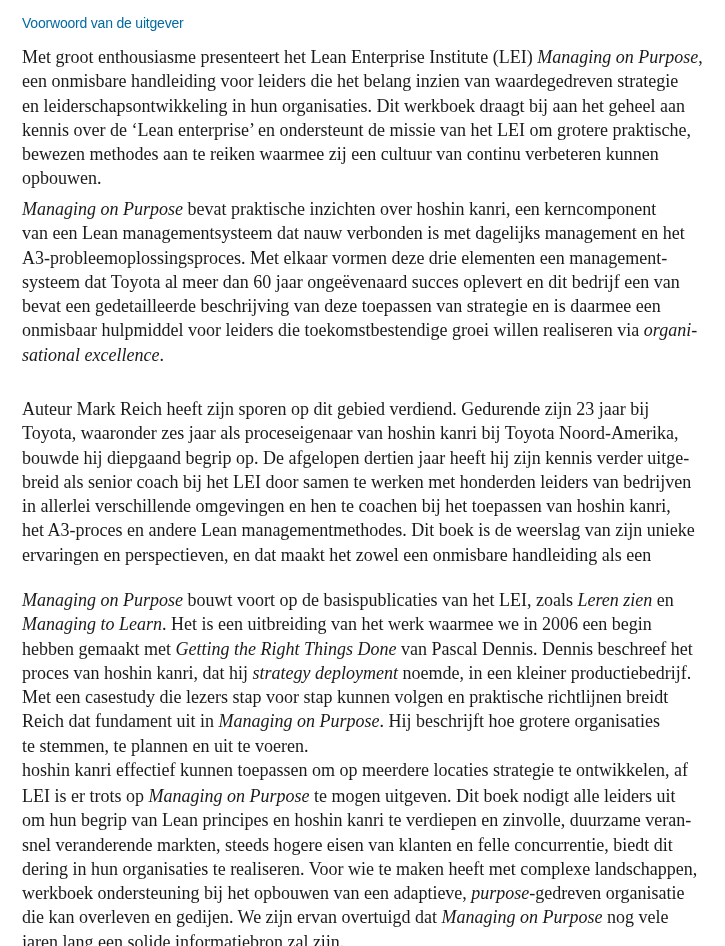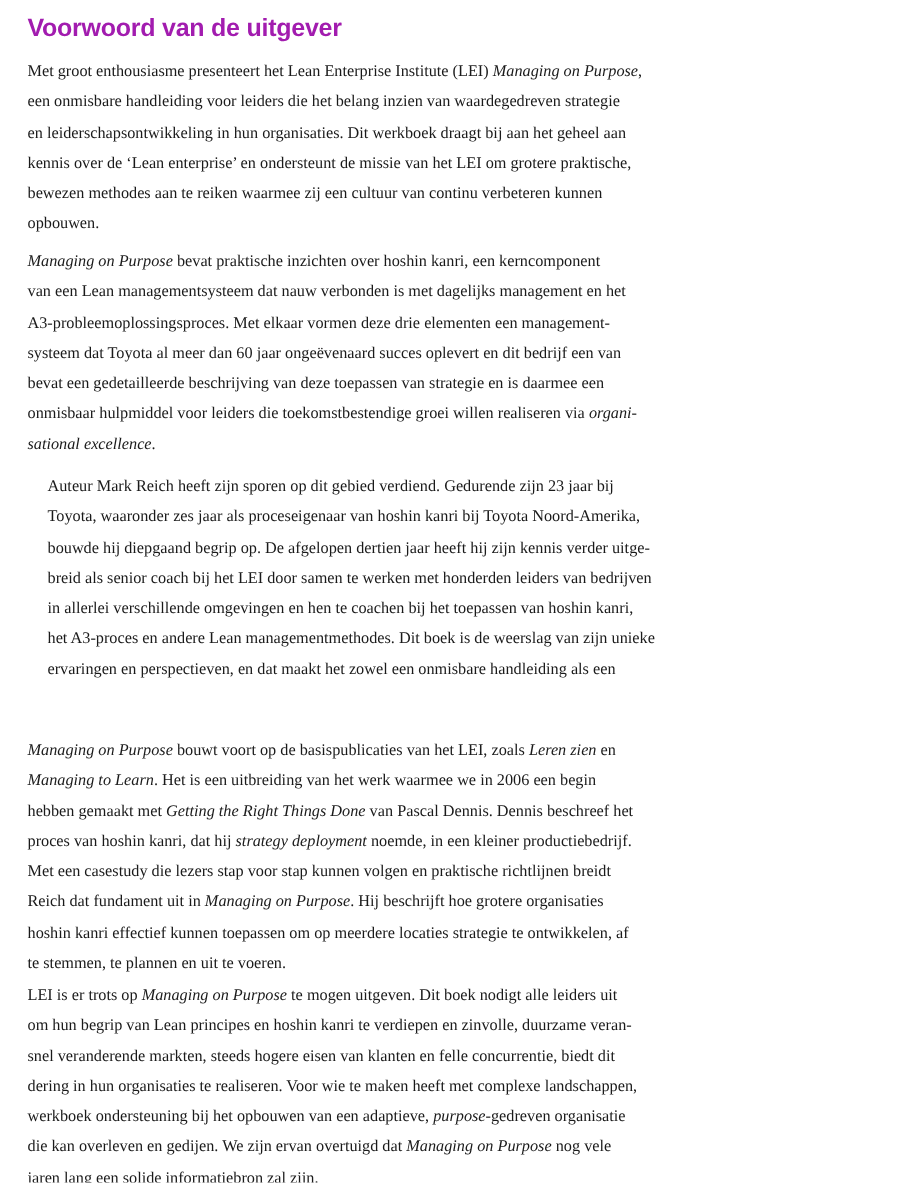--- a/index.html
+++ b/index.html
@@ -1,39 +1,39 @@
 <!DOCTYPE html>
 <html><head>
   <meta charset="utf-8">
   <style>
     html, body { margin: 0; padding: 0; background: #ffffff; }
     body { width: 725px; height: 946px; overflow: hidden; position: relative; }
     .page { position: absolute; left: 22px; top: 0; width: 690px; }
     .title {
       font-family: "Liberation Sans", sans-serif;
-      font-weight: bold;
-      font-size: 20px;
-      color: #a21caf;
+      font-weight: normal;
+      font-size: 14px;
+      color: #0369a1;
       margin: 8px 0 0 0;
       height: 30px;
       line-height: 30px;
       letter-spacing: -0.2px;
     }
     .para {
       font-family: "Liberation Serif", serif;
-      font-size: 13px;
+      font-size: 18px;
       line-height: 24.3px;
       color: #1a1a1a;
       margin: 0;
     }
     .para .line { display: block; white-space: nowrap; }
     .para i { font-style: italic; }
     #p1 { position: absolute; top: 45px; }
     #p2 { position: absolute; top: 197px; }
-    #p3 { position: absolute; top: 377px; margin-left: 16px; }
+    #p3 { position: absolute; top: 397px; }
     #p4 { position: absolute; top: 588px; }
     #p5 { position: absolute; top: 784px; }
   </style>
 </head>
 <body>
 
 <div class="page">
   <h1 class="title">Voorwoord van de uitgever</h1>
   <p class="para" id="p1">
       <span class="line"><span>Met groot enthousiasme presenteert het Lean Enterprise Institute (LEI) </span><i>Managing on Purpose</i><span>,</span></span>
@@ -61,22 +61,22 @@
       <span class="line"><span>het A3-proces en andere Lean managementmethodes. Dit boek is de weerslag van zijn unieke</span></span>
       <span class="line"><span>ervaringen en perspectieven, en dat maakt het zowel een onmisbare handleiding als een</span></span>
     </p>
   <p class="para" id="p4">
       <span class="line"><i>Managing on Purpose</i><span> bouwt voort op de basispublicaties van het LEI, zoals </span><i>Leren zien</i><span> en</span></span>
       <span class="line"><i>Managing to Learn</i><span>. Het is een uitbreiding van het werk waarmee we in 2006 een begin</span></span>
       <span class="line"><span>hebben gemaakt met </span><i>Getting the Right Things Done</i><span> van Pascal Dennis. Dennis beschreef het</span></span>
       <span class="line"><span>proces van hoshin kanri, dat hij </span><i>strategy deployment</i><span> noemde, in een kleiner productiebedrijf.</span></span>
       <span class="line"><span>Met een casestudy die lezers stap voor stap kunnen volgen en praktische richtlijnen breidt</span></span>
       <span class="line"><span>Reich dat fundament uit in </span><i>Managing on Purpose</i><span>. Hij beschrijft hoe grotere organisaties</span></span>
+      <span class="line"><span>te stemmen, te plannen en uit te voeren.</span></span>
       <span class="line"><span>hoshin kanri effectief kunnen toepassen om op meerdere locaties strategie te ontwikkelen, af</span></span>
-      <span class="line"><span>te stemmen, te plannen en uit te voeren.</span></span>
     </p>
   <p class="para" id="p5">
       <span class="line"><span>LEI is er trots op </span><i>Managing on Purpose</i><span> te mogen uitgeven. Dit boek nodigt alle leiders uit</span></span>
       <span class="line"><span>om hun begrip van Lean principes en hoshin kanri te verdiepen en zinvolle, duurzame veran-</span></span>
       <span class="line"><span>snel veranderende markten, steeds hogere eisen van klanten en felle concurrentie, biedt dit</span></span>
       <span class="line"><span>dering in hun organisaties te realiseren. Voor wie te maken heeft met complexe landschappen,</span></span>
       <span class="line"><span>werkboek ondersteuning bij het opbouwen van een adaptieve, </span><i>purpose</i><span>-gedreven organisatie</span></span>
       <span class="line"><span>die kan overleven en gedijen. We zijn ervan overtuigd dat </span><i>Managing on Purpose</i><span> nog vele</span></span>
       <span class="line"><span>jaren lang een solide informatiebron zal zijn.</span></span>
     </p>

